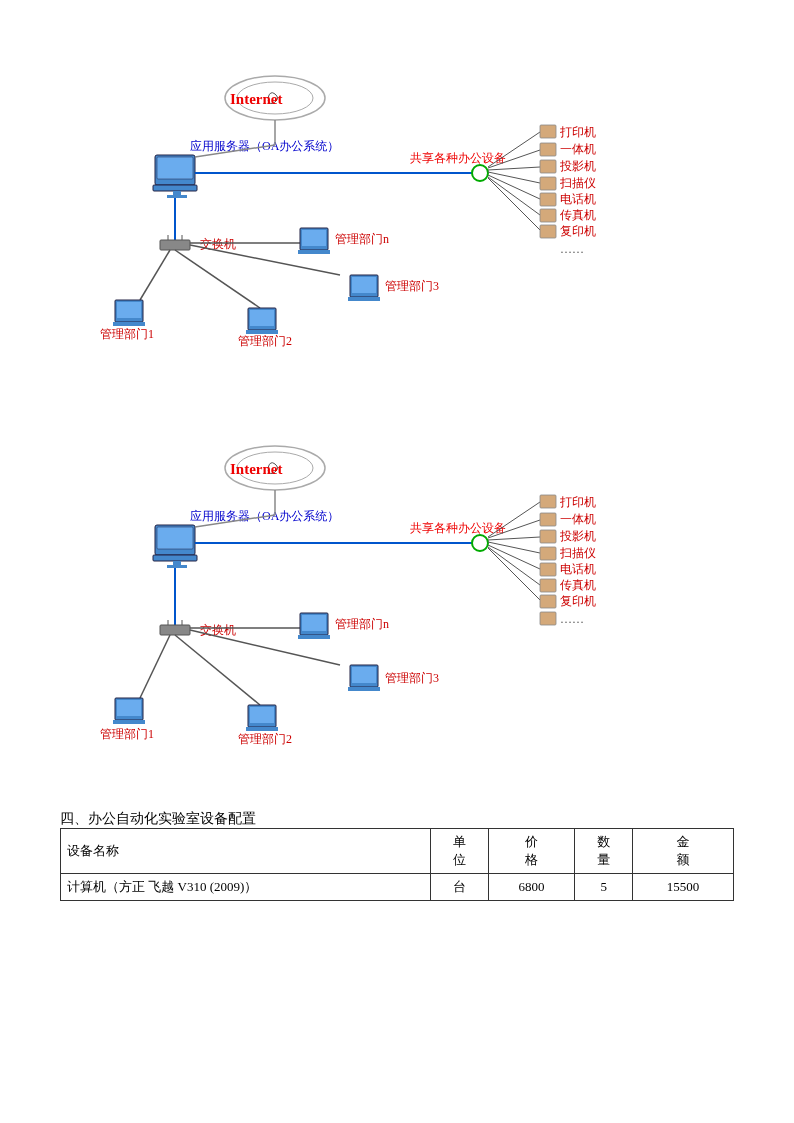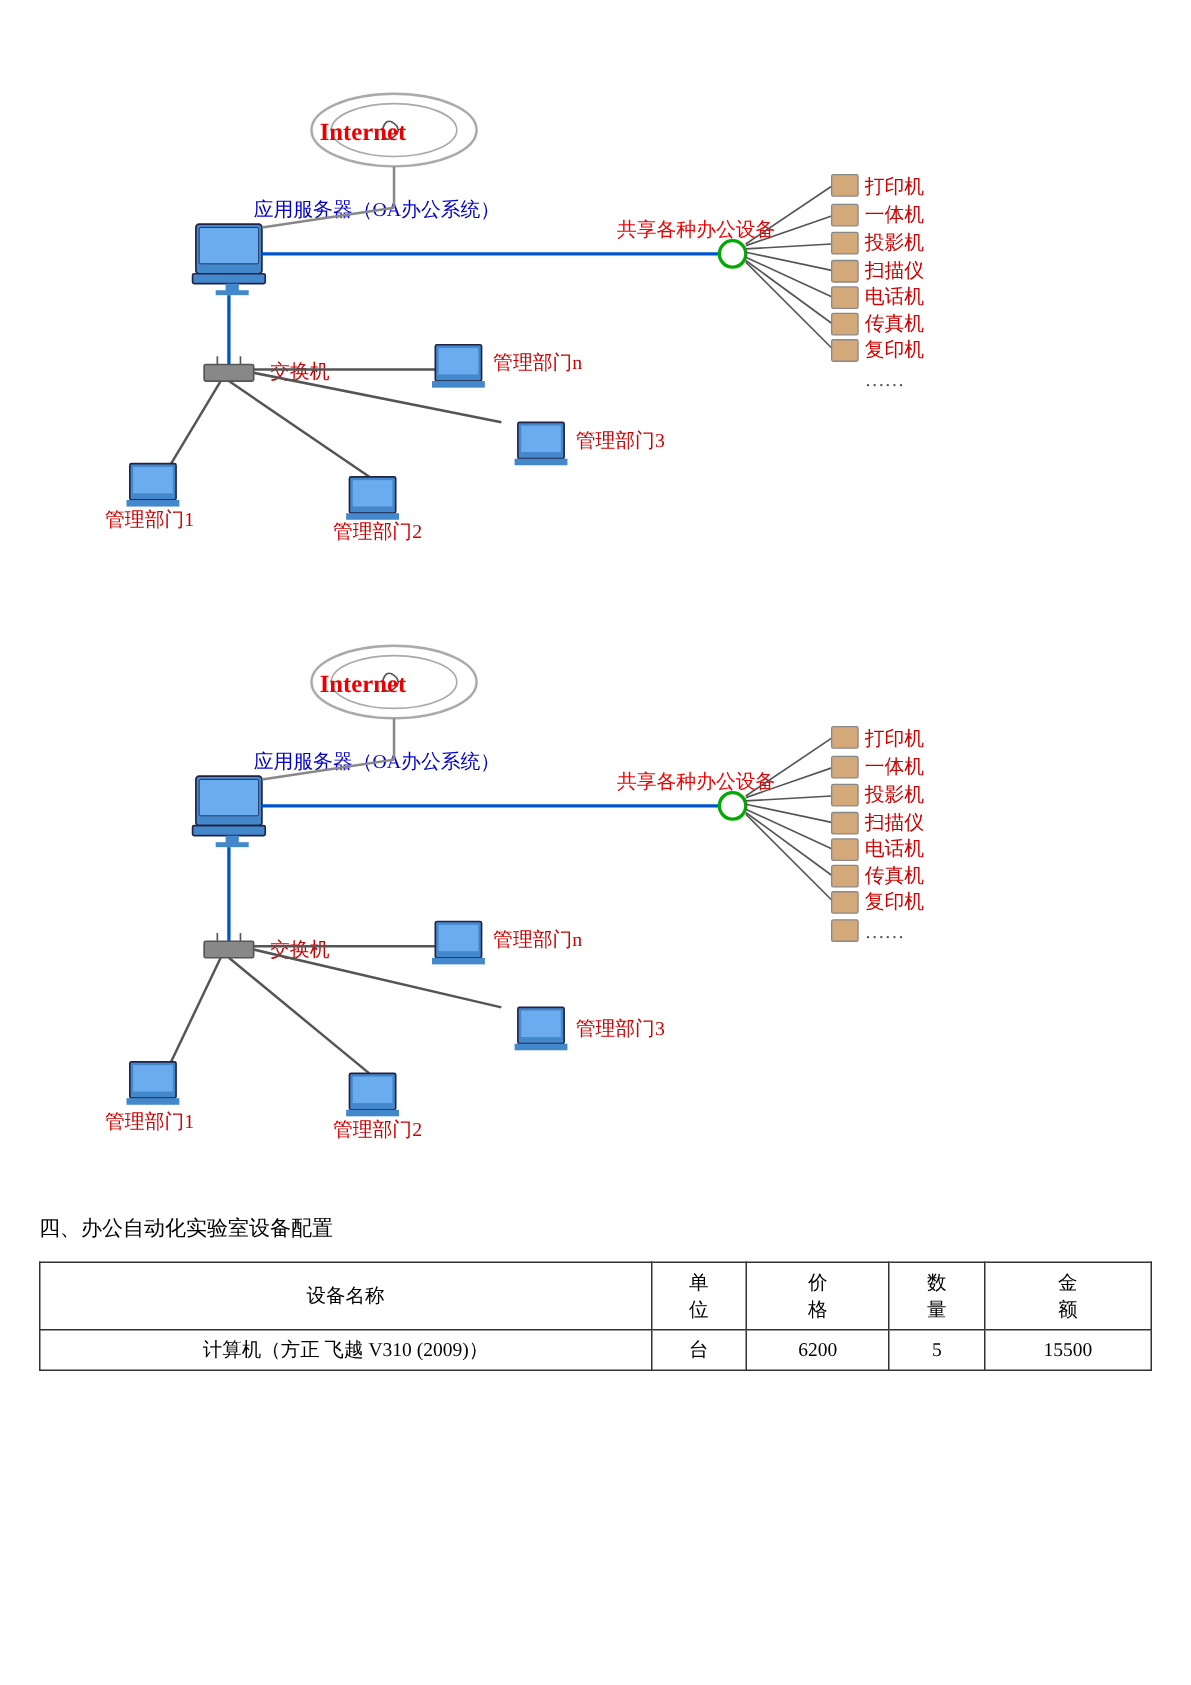--- a/index.html
+++ b/index.html
@@ -8,55 +8,55 @@
       display: flex;
       justify-content: center;
       align-items: flex-start;
       min-height: 100vh;
       font-family: 'SimSun', '宋体', serif;
     }
     .page {
       width: 794px;
       min-height: 1123px;
       background: #fff;
-      padding: 40px 26px;
+      padding: 40px 60px;
       position: relative;
     }
     .diagram-container {
       position: relative;
       width: 100%;
       height: 340px;
       margin-bottom: 30px;
     }
     .diagram-container svg {
       position: absolute;
       top: 0; left: 0;
       width: 100%;
       height: 100%;
     }
     .section-title {
       font-size: 14px;
       color: #000;
-      margin-bottom: 13px;
+      margin-bottom: 0;
       font-weight: normal;
     }
     table.equipment-table {
       width: 100%;
       border-collapse: collapse;
       font-size: 13px;
     }
     table.equipment-table th,
     table.equipment-table td {
       border: 1px solid #333;
       padding: 4px 6px;
       text-align: center;
       vertical-align: middle;
     }
     table.equipment-table .name-col {
-      text-align: center;
+      text-align: left;
       width: 55%;
     }
     table.equipment-table th {
       background: #fff;
       font-weight: normal;
     }
   </style>
 </head>
 <body>
 
@@ -245,20 +245,20 @@
         <th>单<br>位</th>
         <th>价<br>格</th>
         <th>数<br>量</th>
         <th>金<br>额</th>
       </tr>
     </thead>
     <tbody id="equipment-tbody">
     <tr>
           <td class="name-col">计算机（方正 飞越 V310 (2009)）</td>
           <td>台</td>
-          <td>6200</td>
+          <td>6800</td>
           <td>5</td>
           <td>15500</td>
         </tr>
       </tbody>
   </table>
 
 </div>
 
 </body></html>

